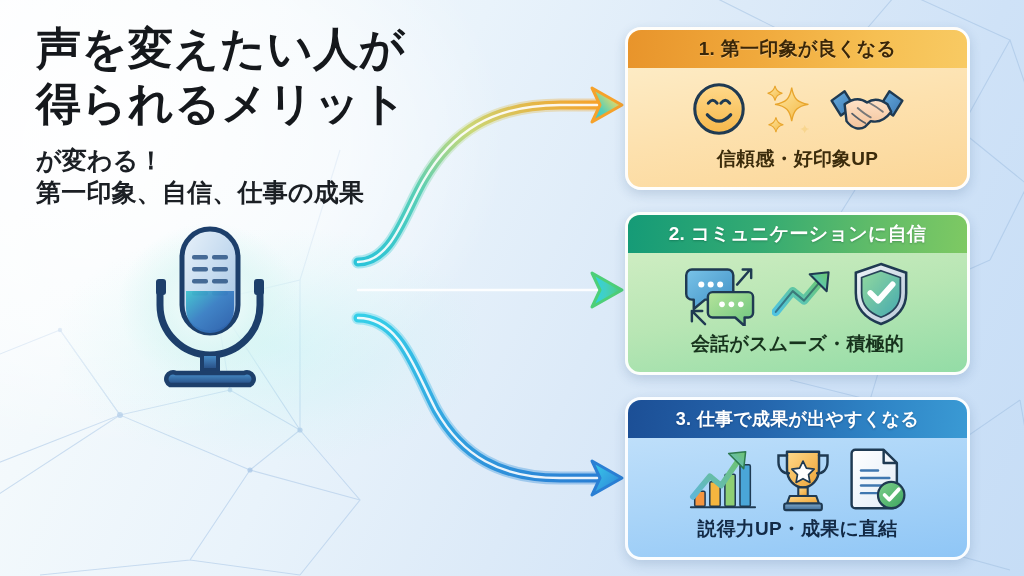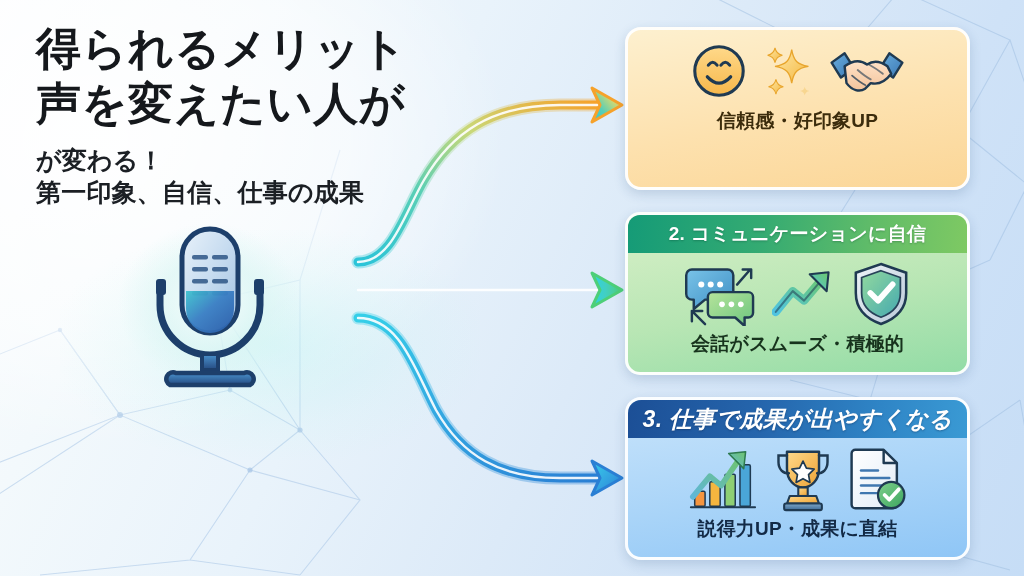--- a/index.html
+++ b/index.html
@@ -120,23 +120,22 @@
   }
   .card-2 .card-head {
     background: linear-gradient(95deg, #159b77 0%, #35ab72 40%, #63bd68 74%, #7ec963 100%);
     color: #ffffff;
     font-size: 19px;
     text-shadow: 0 1px 2px rgba(0,60,40,0.30);
   }
   .card-3 .card-head {
     background: linear-gradient(95deg, #1c4f96 0%, #2566ad 40%, #2f85c6 74%, #3a9ad4 100%);
     color: #ffffff;
-    font-size: 23px;
+    font-size: 18px;
     text-shadow: 0 1px 2px rgba(0,30,70,0.35);
-    font-style: italic;
   }
 
   .card-icons {
     height: 78px;
     display: flex;
     align-items: center;
     justify-content: center;
     gap: 12px;
     padding-top: 4px;
     box-sizing: border-box;
@@ -195,22 +194,22 @@
       <circle cx="960" cy="130" r="2.2"></circle>
       <circle cx="900" cy="300" r="2.4"></circle>
       <circle cx="940" cy="455" r="2.2"></circle>
     </g>
   </svg>
 
   <div class="bg-glow-left"></div>
   <div class="bg-glow-teal"></div>
 
   <div class="headline">
+    <div class="h-line">声を変えたい人が</div>
     <div class="h-line">得られるメリット</div>
-    <div class="h-line">声を変えたい人が</div>
     <div class="sub-wrap">
       <div class="sub-line">が変わる！</div>
       <div class="sub-line">第一印象、自信、仕事の成果</div>
     </div>
   </div>
 
   <svg class="voice-stage" viewBox="0 0 380 175">
     <defs>
       <linearGradient id="wvWarm" x1="0" y1="0" x2="1" y2="0">
         <stop offset="0%" stop-color="#f0584f"></stop>
@@ -340,20 +339,21 @@
 
     <g>
       <path d="M358 318 C 400 318 414 368 436 410 C 462 456 500 478 560 478 L 600 478" fill="none" stroke="url(#arr3)" stroke-width="13" stroke-linecap="round" opacity="0.35"></path>
       <path d="M358 318 C 400 318 414 368 436 410 C 462 456 500 478 560 478 L 600 478" fill="none" stroke="url(#arr3)" stroke-width="9" stroke-linecap="round"></path>
       <path d="M358 318 C 400 318 414 368 436 410 C 462 456 500 478 560 478 L 600 478" fill="none" stroke="#ffffff" stroke-width="2.4" stroke-linecap="round" opacity="0.9"></path>
       <path d="M592 461 L 622 478 L 592 495 L 600 478 Z" fill="url(#arr3)" stroke="#2a7fd4" stroke-width="3" stroke-linejoin="round"></path>
     </g>
   </svg>
 
   <div class="card card-1">
+    <div class="card-head">1. 第一印象が良くなる</div>
     <div class="card-icons">
       <svg width="62" height="62" viewBox="0 0 64 64">
         <defs>
           <linearGradient id="smGrad" x1="0" y1="0" x2="0" y2="1">
             <stop offset="0%" stop-color="#ffd98a"></stop>
               <stop offset="100%" stop-color="#f6b74a"></stop>
           </linearGradient>
         </defs>
         <circle cx="32" cy="32" r="25" fill="url(#smGrad)" stroke="#1f3a52" stroke-width="3.2"></circle>
         <path d="M21 26 q4.5 -6 9 0" fill="none" stroke="#1f3a52" stroke-width="3.2" stroke-linecap="round"></path>

